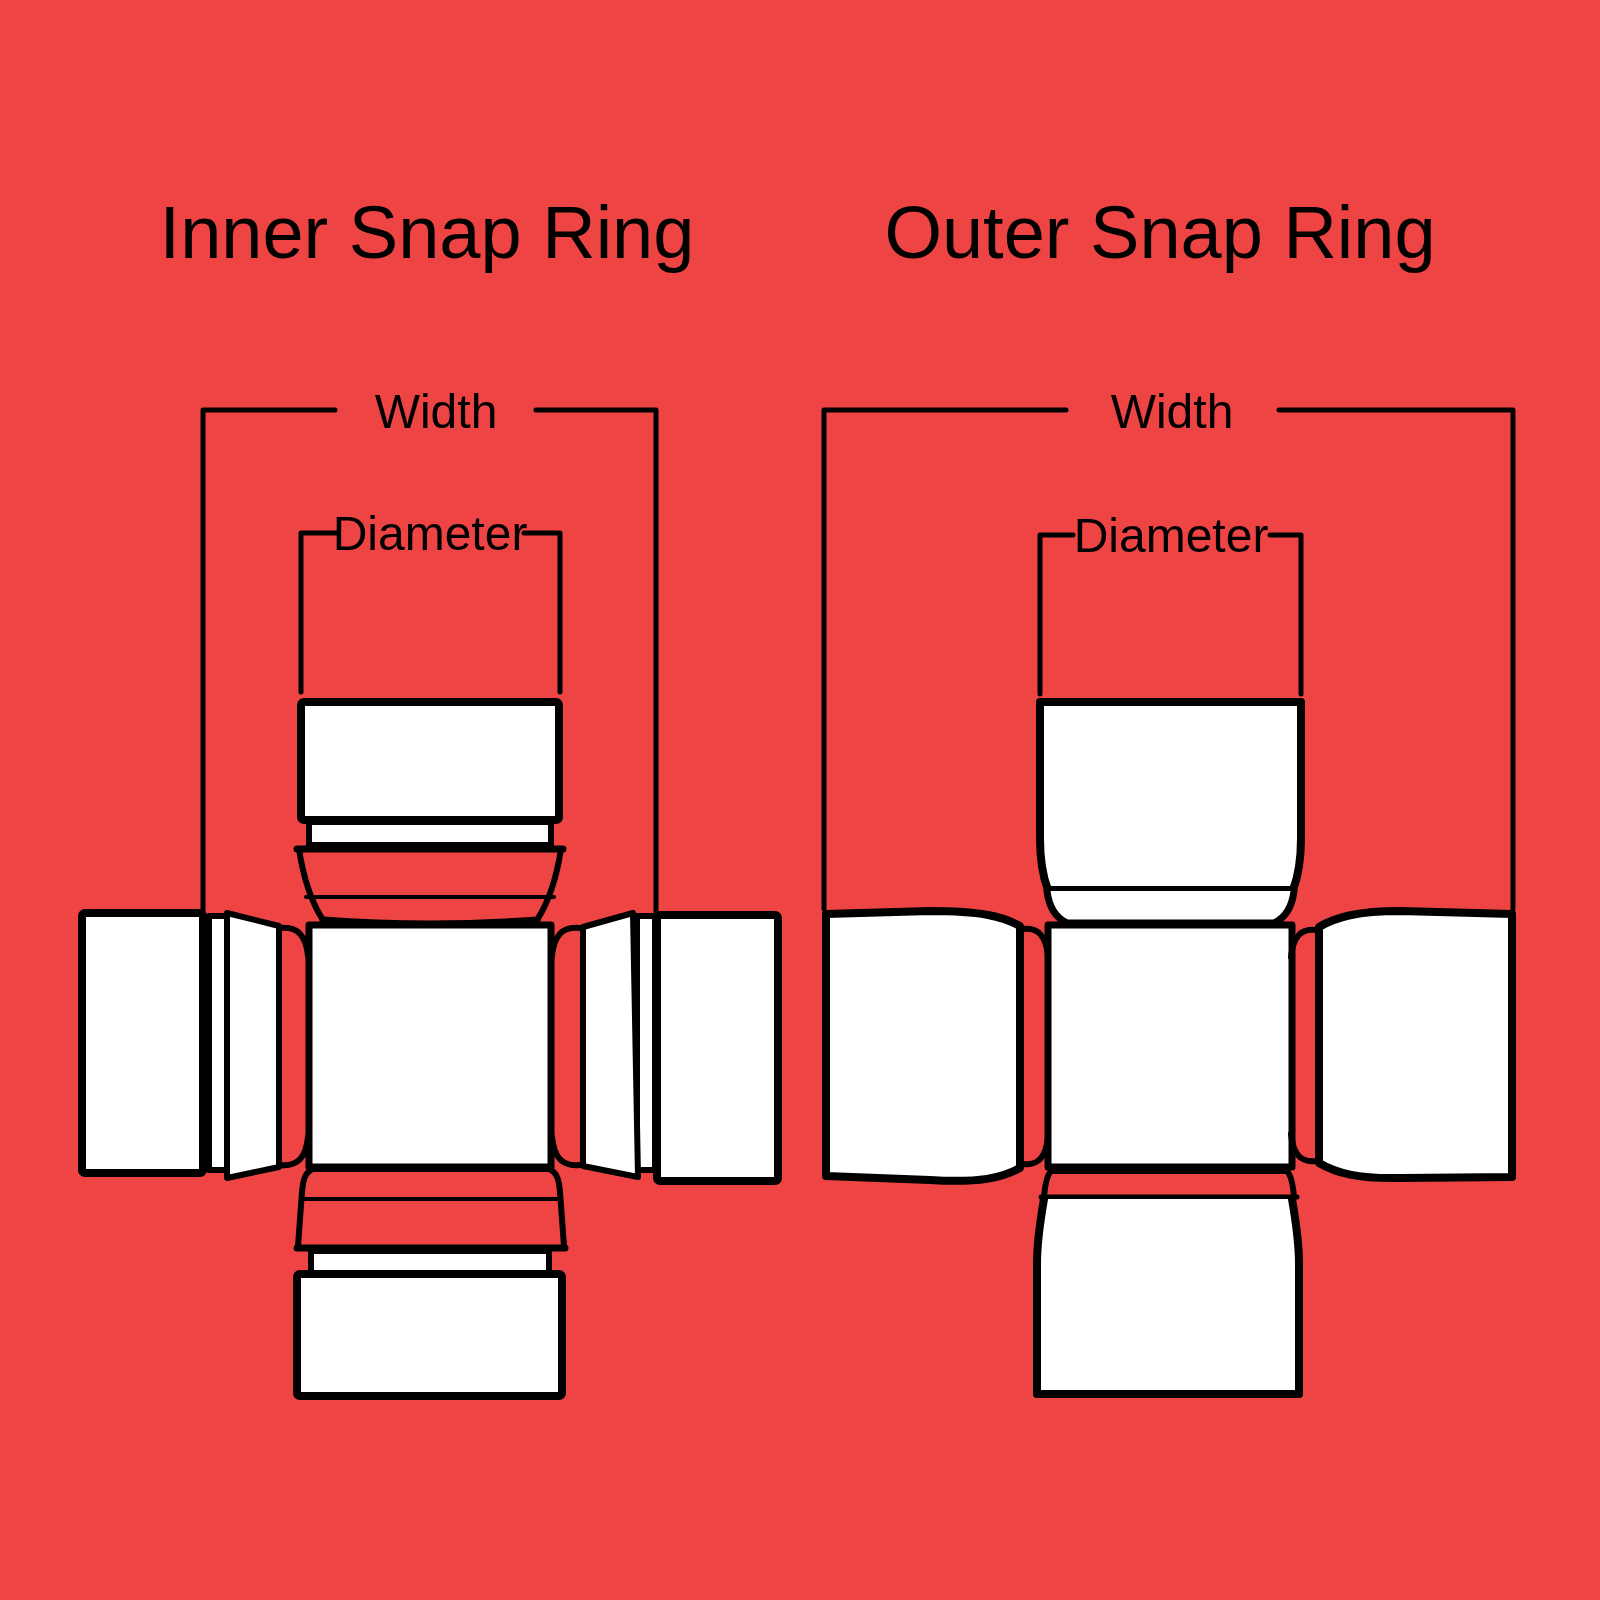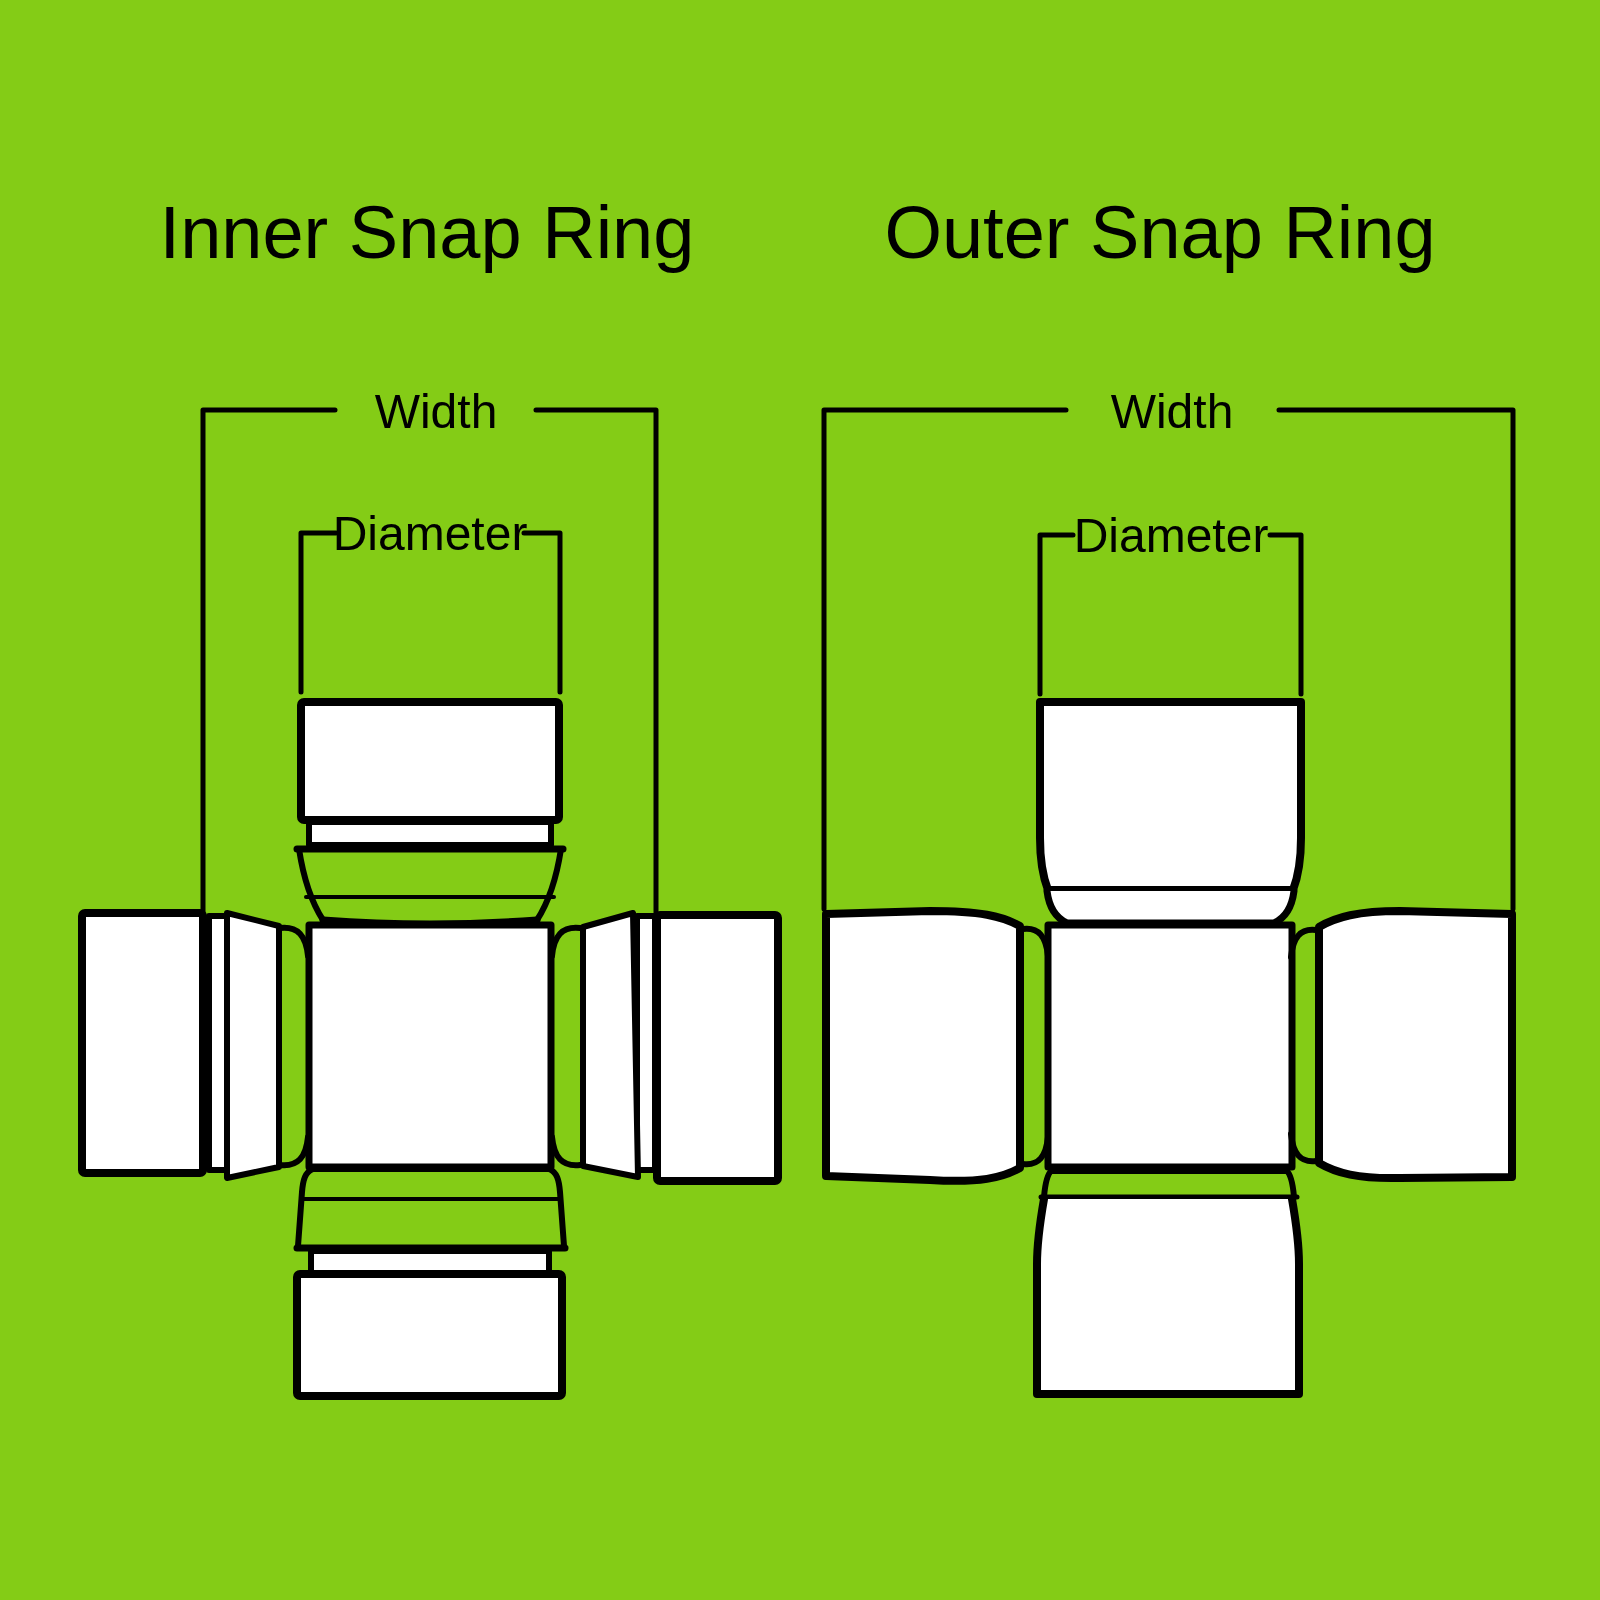--- a/index.html
+++ b/index.html
@@ -41,21 +41,21 @@
   .dim-text {
     font-size: 48px;
     font-weight: 400;
     fill: #000000;
     text-anchor: middle;
   }
 </style>
 </head>
 <body>
 
-<div id="stage" style="background: #84cc16;">
+<div id="stage" style="background: #ef4444;">
   <svg width="1600" height="1600" viewBox="0 0 1600 1600">
 
     <g>
 
       <text class="title-text" x="427" y="258">Inner Snap Ring</text>
 
       <path class="line s5" d="M203,911 L203,410 L335,410 M536,410 L656,410 L656,913"></path>
       <text class="dim-text" x="436" y="428">Width</text>
 
       <path class="line s5" d="M301,692 L301,533 L336,533 M524,533 L560,533 L560,692"></path>

